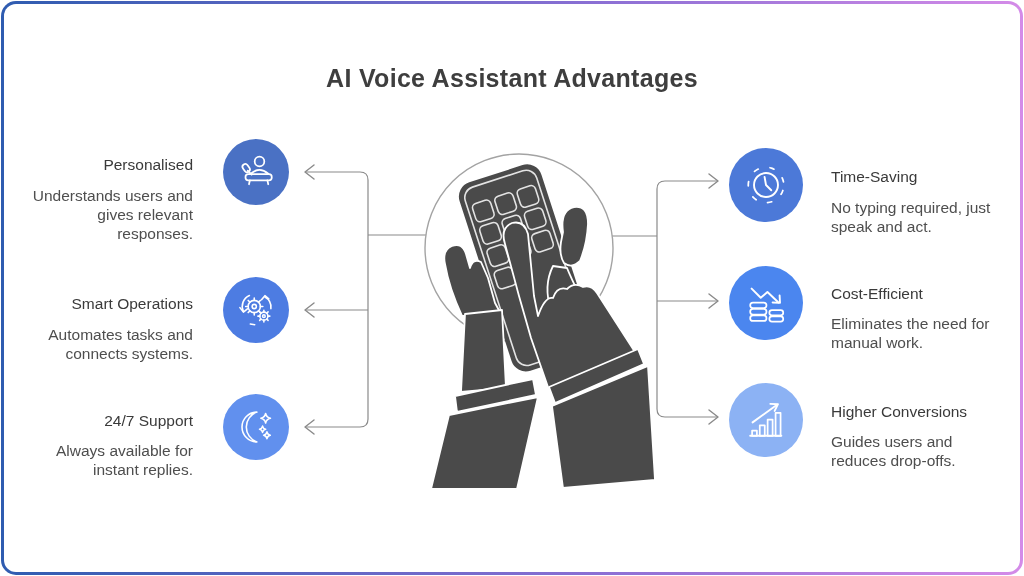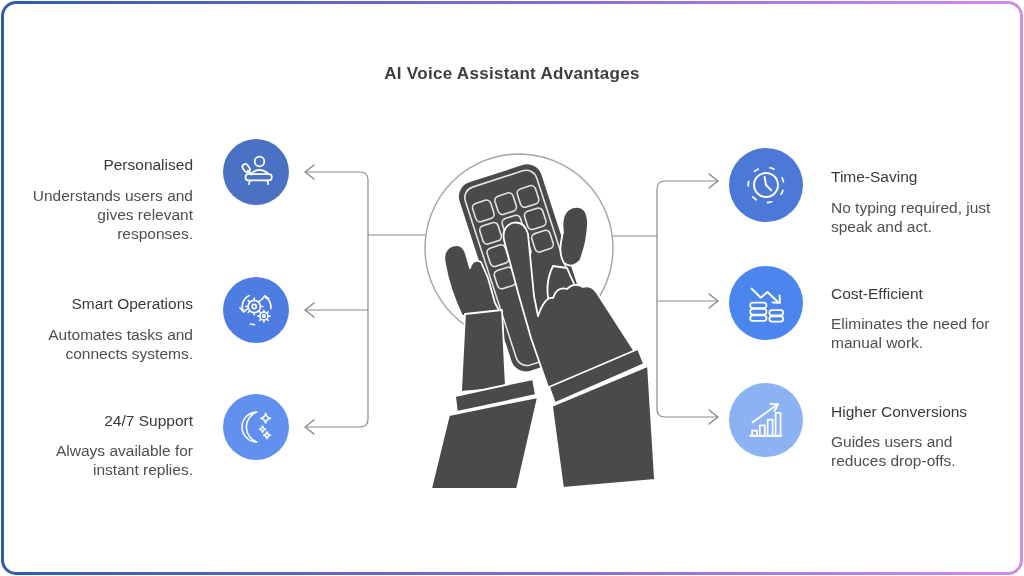--- a/index.html
+++ b/index.html
@@ -3,21 +3,21 @@
 <meta charset="utf-8">
 <style>
   html,body{margin:0;padding:0;background:#ffffff;width:1024px;height:576px;overflow:hidden;
             font-family:"Liberation Sans","DejaVu Sans",sans-serif;}
   #canvas{position:absolute;inset:0;width:1024px;height:576px;}
   
   #frame{position:absolute;left:1px;top:1px;right:1px;bottom:1px;border-radius:15px;}
   #frame-inner{position:absolute;inset:3px;border-radius:12px;background:#ffffff;}
   .abs{position:absolute;}
   #page-title{position:absolute;left:0;top:64px;width:1024px;text-align:center;
-              font-size:17px;font-weight:700;color:#3e3e3e;letter-spacing:.3px;}
+              font-size:25px;font-weight:700;color:#3e3e3e;letter-spacing:.3px;}
   .item-title{font-size:15.5px;color:#3a3a3a;}
   .item-desc{font-size:15.5px;color:#4e4e4e;line-height:19px;}
   .left-text{position:absolute;right:831px;width:230px;text-align:right;}
   .right-text{position:absolute;left:831px;width:230px;text-align:left;}
   .icon-circle{position:absolute;border-radius:50%;display:flex;align-items:center;justify-content:center;}
   .icon-circle svg{display:block;}
   .iglyph{fill:none;stroke:#ffffff;stroke-width:2;stroke-linecap:round;stroke-linejoin:round;}
   .iglyph-thin{fill:none;stroke:#ffffff;stroke-width:1.8;stroke-linecap:round;stroke-linejoin:round;}
   .connector{fill:none;stroke:var(--line,#8a8a8a);stroke-width:1.2px;}
   .connector-head{fill:none;stroke:var(--line,#8a8a8a);stroke-width:1.4px;stroke-linecap:round;stroke-linejoin:round;}

